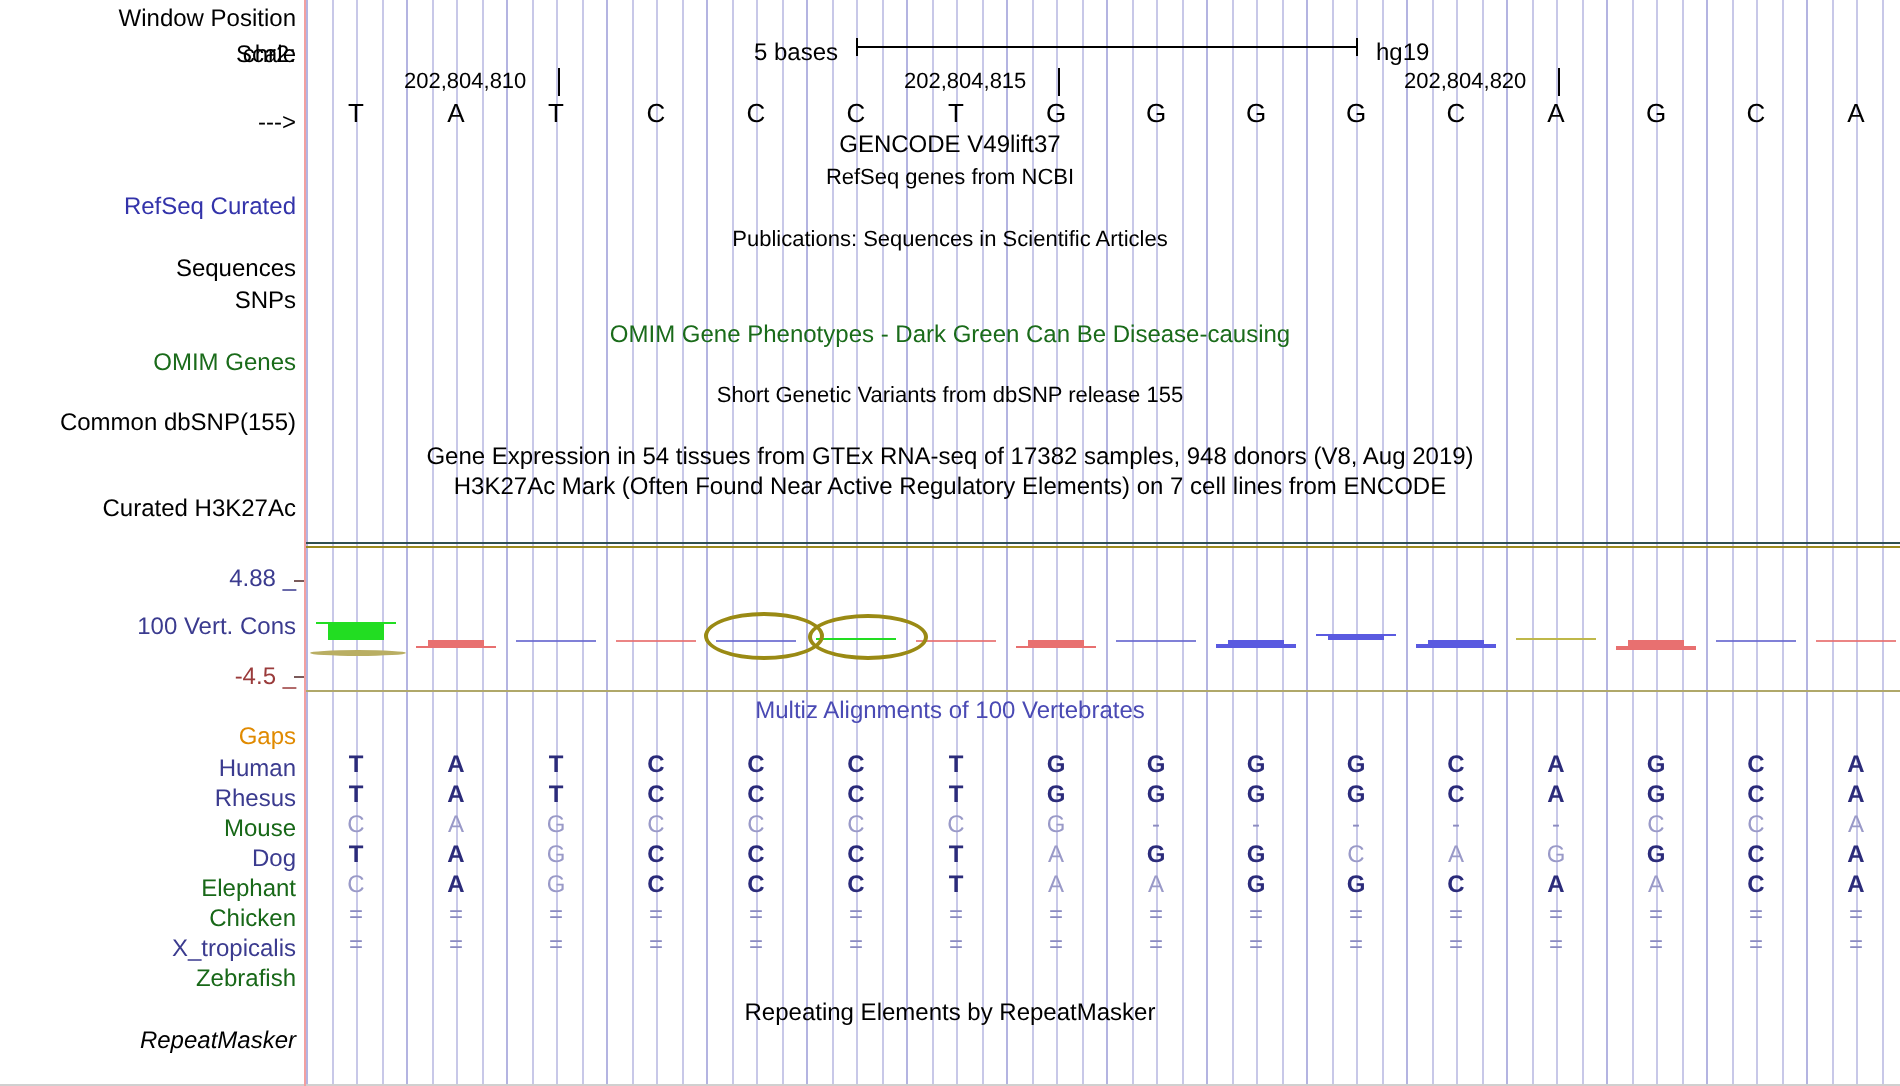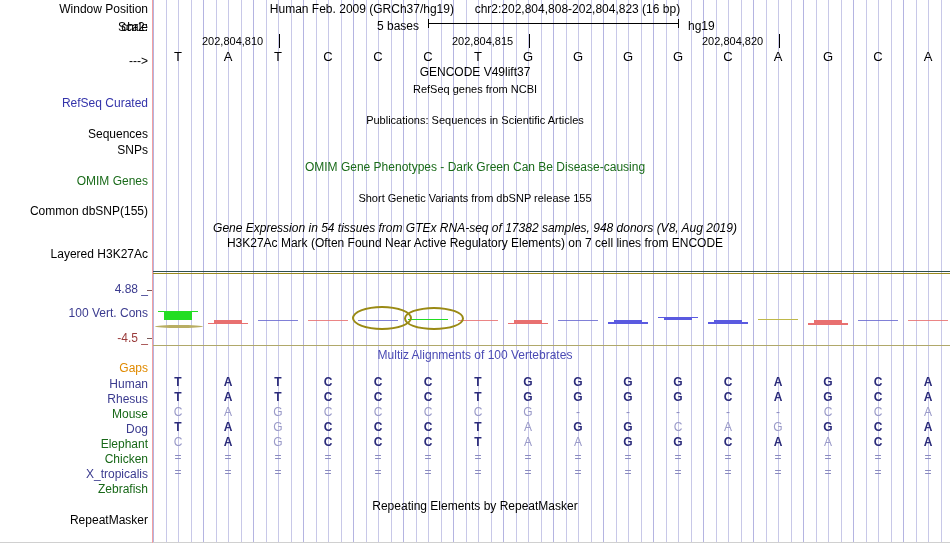--- a/index.html
+++ b/index.html
@@ -170,45 +170,40 @@
 
     <div class="lab blue" style="top:97px;">RefSeq Curated</div>
 
     <div class="lab" style="top:128px;">Sequences</div>
     <div class="lab" style="top:144px;">SNPs</div>
 
     <div class="lab green" style="top:175px;">OMIM Genes</div>
 
     <div class="lab" style="top:205px;">Common dbSNP(155)</div>
 
-    <div class="lab" style="top:248px;">Layered H3K27Ac</div>
+    <div class="lab" style="top:248px;">Curated H3K27Ac</div>
 
     <div class="lab navy" style="top:283px;">4.88 _</div>
     <div class="lab navy" style="top:307px;">100 Vert. Cons</div>
     <div class="lab maroon" style="top:332px;">-4.5 _</div>
 
     <div class="lab orange" style="top:362px;">Gaps</div>
 
     <div class="lab navy" id="sp0" style="top:378px;">Human</div>
     <div class="lab navy" id="sp1" style="top:393px;">Rhesus</div>
     <div class="lab dgreen" id="sp2" style="top:408px;">Mouse</div>
     <div class="lab navy" id="sp3" style="top:423px;">Dog</div>
     <div class="lab dgreen" id="sp4" style="top:438px;">Elephant</div>
     <div class="lab dgreen" id="sp5" style="top:453px;">Chicken</div>
     <div class="lab navy" id="sp6" style="top:468px;">X_tropicalis</div>
     <div class="lab dgreen" id="sp7" style="top:483px;margin-left:14px;">Zebrafish</div>
 
-    <div class="lab" style="top:514px;">RepeatMasker</div>
+    <div class="lab" style="top:514px;font-style:italic;">RepeatMasker</div>
   </div>
 
-  <div class="ctext center" style="top:3px;">
-    <span>Human Feb. 2009 (GRCh37/hg19)</span>
-    <span style="display:inline-block;width:14px;"></span>
-    <span>chr2:202,804,808-202,804,823 (16 bp)</span>
-  </div>
 
   <div class="ctext" style="left:377px;top:20px;">5 bases</div>
   <div class="scalebar" style="left:428px;top:19px;width:251px;">
     <div class="bar"></div>
       <div class="cap capL"></div>
       <div class="cap capR"></div>
   </div>
   <div class="ctext" style="left:688px;top:20px;">hg19</div>
 
   <div id="coords">
@@ -237,21 +232,21 @@
       <div class="baseltr" style="left: 675px;">G</div>
       <div class="baseltr" style="left: 725px;">C</div>
       <div class="baseltr" style="left: 775px;">A</div>
     </div>
 
   <div class="ctext center" style="top:66px;">GENCODE V49lift37</div>
   <div class="ctext center sm" style="top:83px;">RefSeq genes from NCBI</div>
   <div class="ctext center green" style="top:161px;">OMIM Gene Phenotypes - Dark Green Can Be Disease-causing</div>
   <div class="ctext center sm" style="top:114px;">Publications: Sequences in Scientific Articles</div>
   <div class="ctext center sm" style="top:192px;">Short Genetic Variants from dbSNP release 155</div>
-  <div class="ctext center" style="top:222px;font-style:italic;">Gene Expression in 54 tissues from GTEx RNA-seq of 17382 samples, 948 donors (V8, Aug 2019)</div>
+  <div class="ctext center" style="top:222px;">Gene Expression in 54 tissues from GTEx RNA-seq of 17382 samples, 948 donors (V8, Aug 2019)</div>
   <div class="ctext center" style="top:237px;">H3K27Ac Mark (Often Found Near Active Regulatory Elements) on 7 cell lines from ENCODE</div>
 
   <div class="consdiv-dark" style="left:153px;top:271px;"></div>
   <div class="consdiv-gold" style="left:153px;top:273px;"></div>
 
   <div class="constick" style="left:147px;top:290px;"></div>
   <div class="constick" style="left:147px;top:338px;"></div>
 
   <div id="consplot" style="position:absolute;left:153px;top:296px;width:797px;height:46px;overflow:hidden;">
       <div class="consbar" style="left: 11px; width: 28px; background: rgb(34, 221, 34); top: 14.6141px; height: 9.3177px;"></div>

